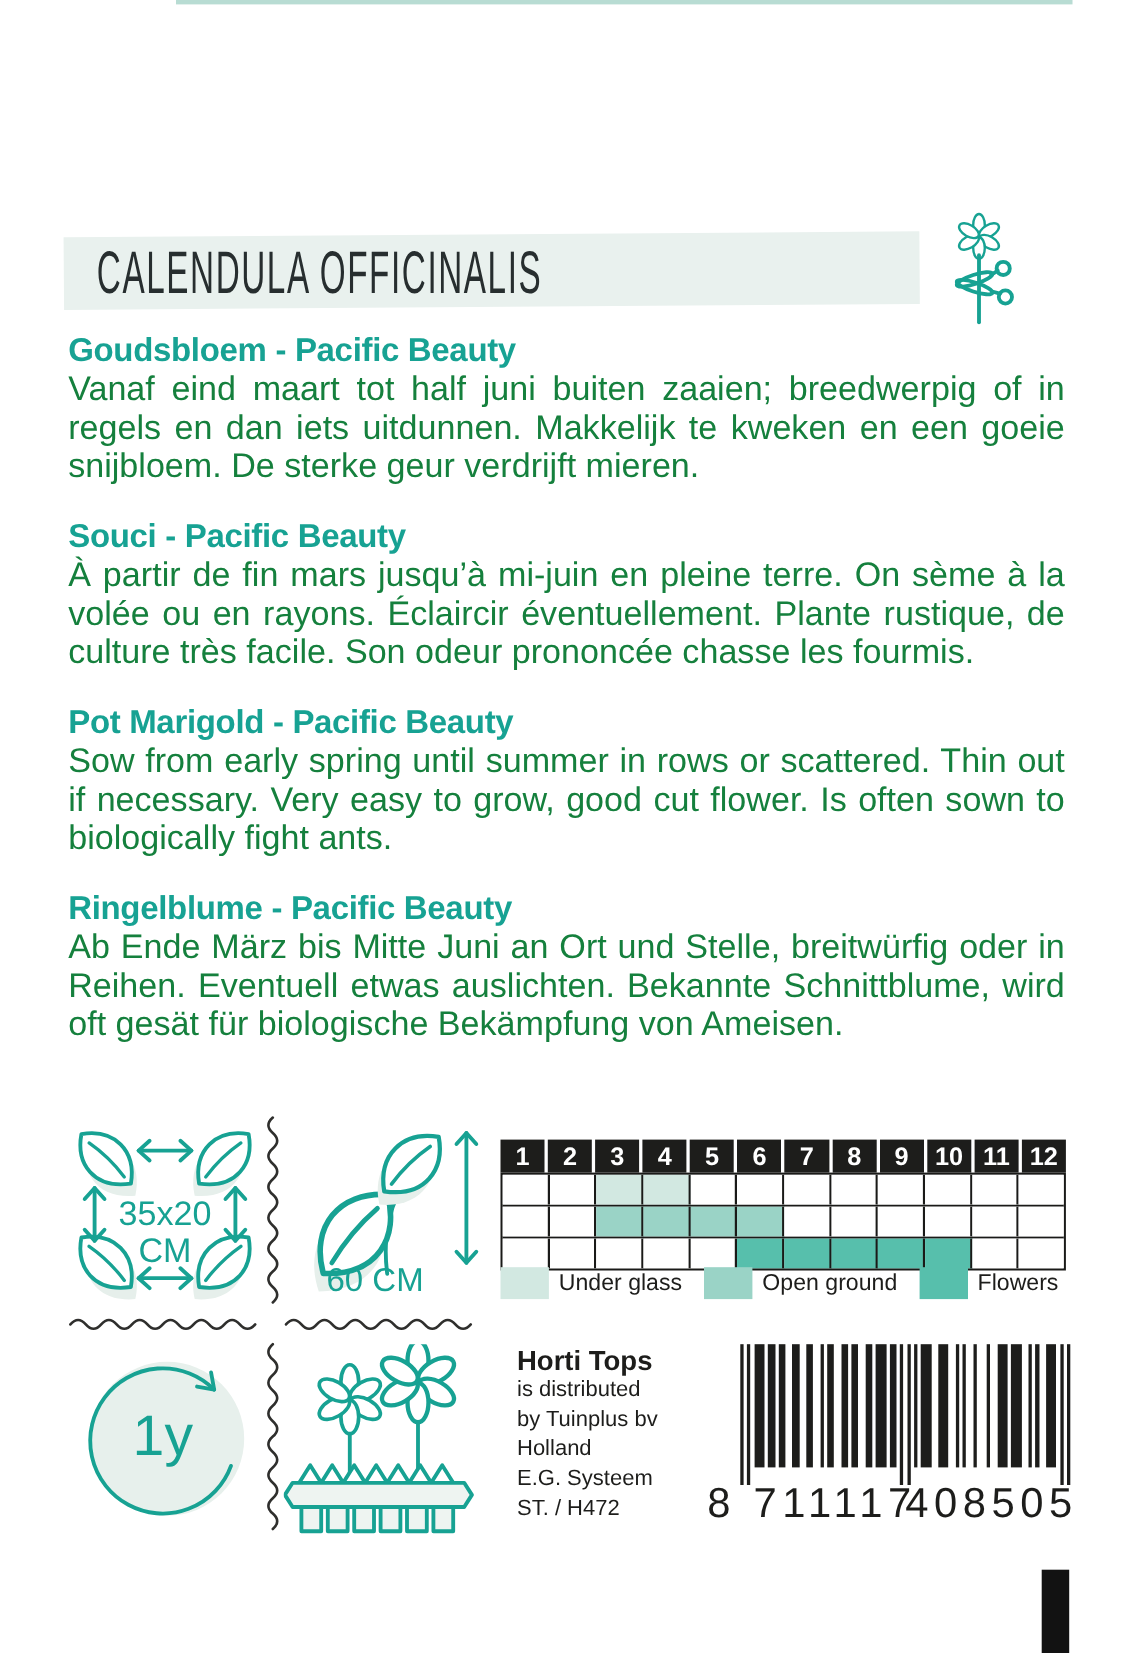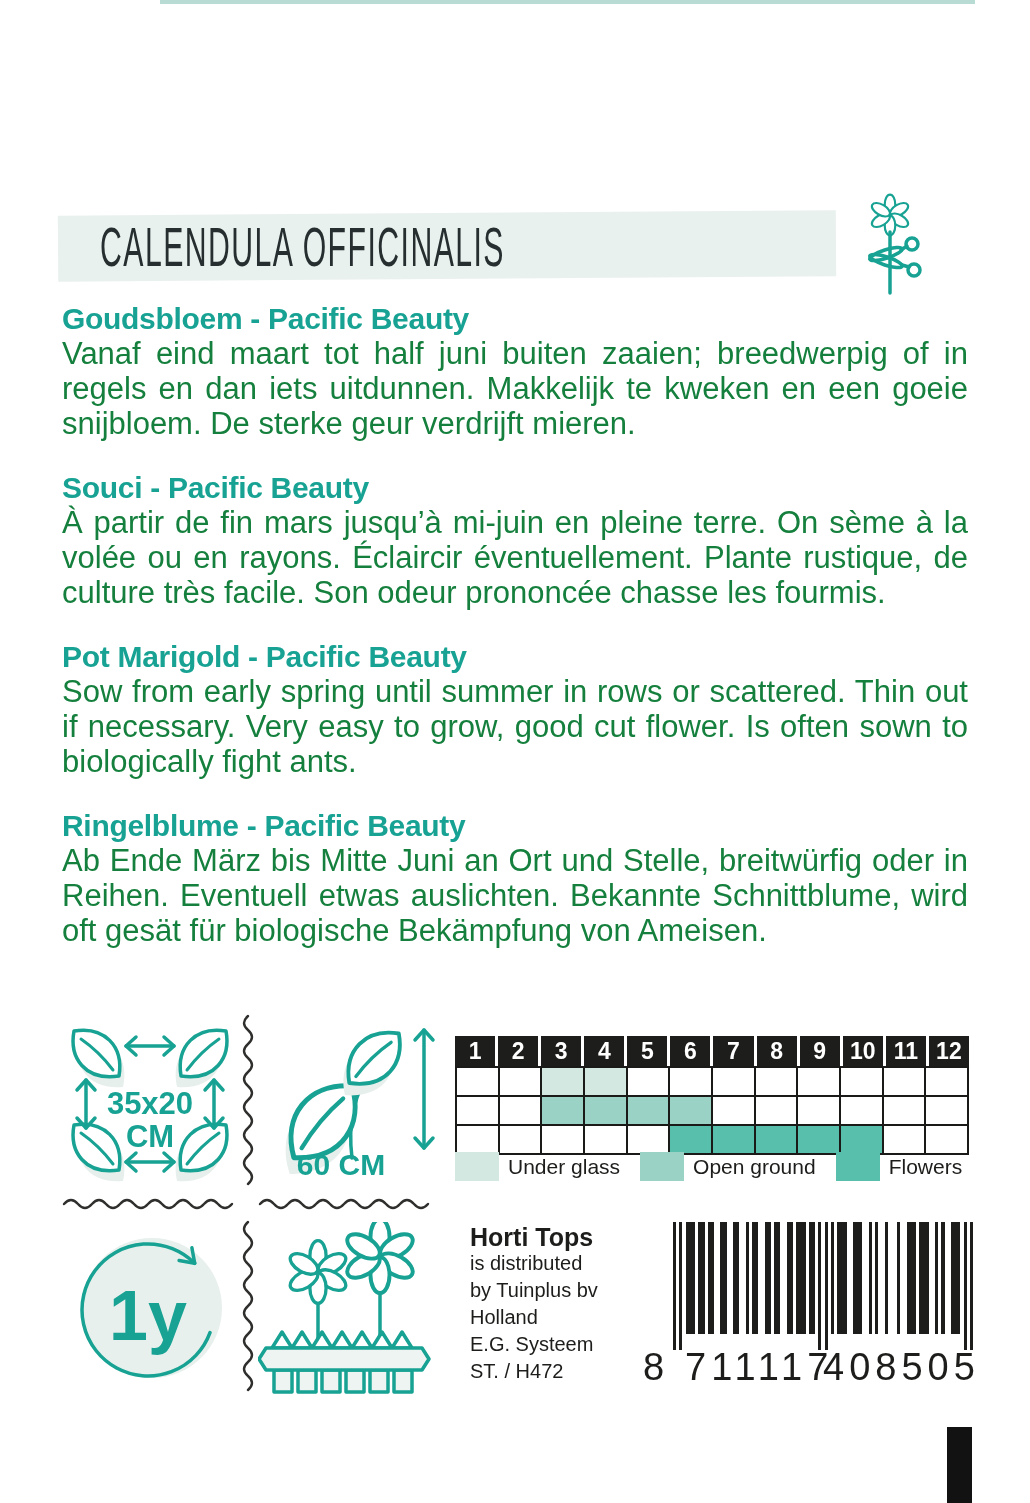--- a/index.html
+++ b/index.html
@@ -3,39 +3,39 @@
 <meta charset="utf-8">
 <style>
   html,body{margin:0;padding:0;background:#ffffff;}
   .page{position:relative;width:1030px;height:1503px;background:#ffffff;overflow:hidden;
         font-family:"Liberation Sans",sans-serif;color:#1f2320;}
 
   .top-line{position:absolute;left:160px;top:0;width:815px;height:4px;background:#b8dcd3;}
 
   .banner{position:absolute;left:58px;top:213px;width:778px;height:66px;background:#e9f1ee;
           transform:rotate(-0.4deg);}
-  .banner-title{position:absolute;left:100px;top:219px;height:58px;display:flex;align-items:center;}
+  .banner-title{position:absolute;left:88px;top:219px;height:58px;display:flex;align-items:center;}
   .banner-title span{display:inline-block;font-size:42px;font-weight:400;color:#272e2f;
           letter-spacing:2px;transform:scale(0.72,1.3);transform-origin:left center;white-space:nowrap;}
   .cutflower{position:absolute;left:860px;top:188px;}
 
   .sections{position:absolute;left:62px;top:302px;width:906px;}
   .sec h2{margin:0;font-size:30px;line-height:34px;font-weight:700;color:#17a293;letter-spacing:-0.3px;}
   .sec p{margin:0 0 30px 0;font-size:31px;line-height:35px;text-align:justify;color:#15803d;}
 
   
   .icon-stroke{stroke:#17a293;stroke-width:3.5;fill:none;stroke-linecap:round;stroke-linejoin:round;}
   .leaf-shadow{fill:#e6efeb;stroke:none;}
   .leaf-line{fill:#ffffff;stroke:#17a293;stroke-width:3.5;stroke-linejoin:round;}
   .leaf-vein{fill:none;stroke:#17a293;stroke-width:3;stroke-linecap:round;}
   .fill-light{fill:#eef4f1;}
   .fill-white{fill:#ffffff;}
 
   .abs{position:absolute;}
-  .picto-label{position:absolute;color:#17a293;font-weight:700;text-align:center;}
+  .picto-label{position:absolute;color:#17a293;font-weight:400;text-align:center;}
 
   .wavy-h{position:absolute;}
   .wavy-v{position:absolute;}
   .wavy-stroke{stroke:#2f2f2d;stroke-width:2.4;fill:none;stroke-linecap:round;}
 
   
   .calendar{position:absolute;left:455px;top:1036px;width:514px;}
   .cal-head{display:flex;height:30px;}
   .cal-head-cell{flex:1;background:#1d1d1b;color:#ffffff;font-weight:700;font-size:23px;
                  display:flex;align-items:center;justify-content:center;margin-right:3px;}
@@ -253,21 +253,21 @@
   <svg class="wavy-h" style="left:258px;top:1196px;" width="176" height="14" viewBox="0 0 176 14">
     <use href="#wavyh" xlink:href="#wavyh"></use>
   </svg>
 
   <div class="abs" style="left:60px;top:1222px;width:176px;height:176px;">
     <svg width="176" height="176" viewBox="0 0 176 176">
       <circle cx="92" cy="86" r="70" fill="#e7f0ec"></circle>
       <path class="icon-stroke" stroke-width="4" d="M 150 110.6 A 66 66 0 1 1 134.7 41.3"></path>
       <path class="icon-stroke" stroke-width="4" d="M 131.9 25.7 L 134.7 41.3 L 119.1 38.5"></path>
     </svg>
-    <div class="picto-label" style="left:0;top:54px;width:176px;font-size:70px;">1y</div>
+    <div class="picto-label" style="left:0;top:54px;width:176px;font-size:52px;">1y</div>
   </div>
 
   <svg class="wavy-v" style="left:240px;top:1220px;" width="16" height="172" viewBox="0 0 16 172">
     <use href="#wavyv" xlink:href="#wavyv"></use>
   </svg>
 
   <div class="abs" style="left:258px;top:1222px;width:185px;height:178px;">
     <svg width="185" height="178" viewBox="0 0 185 178">
       <line class="icon-stroke" x1="60" y1="70" x2="60" y2="126"></line>
       <line class="icon-stroke" x1="122" y1="56" x2="122" y2="126"></line>

